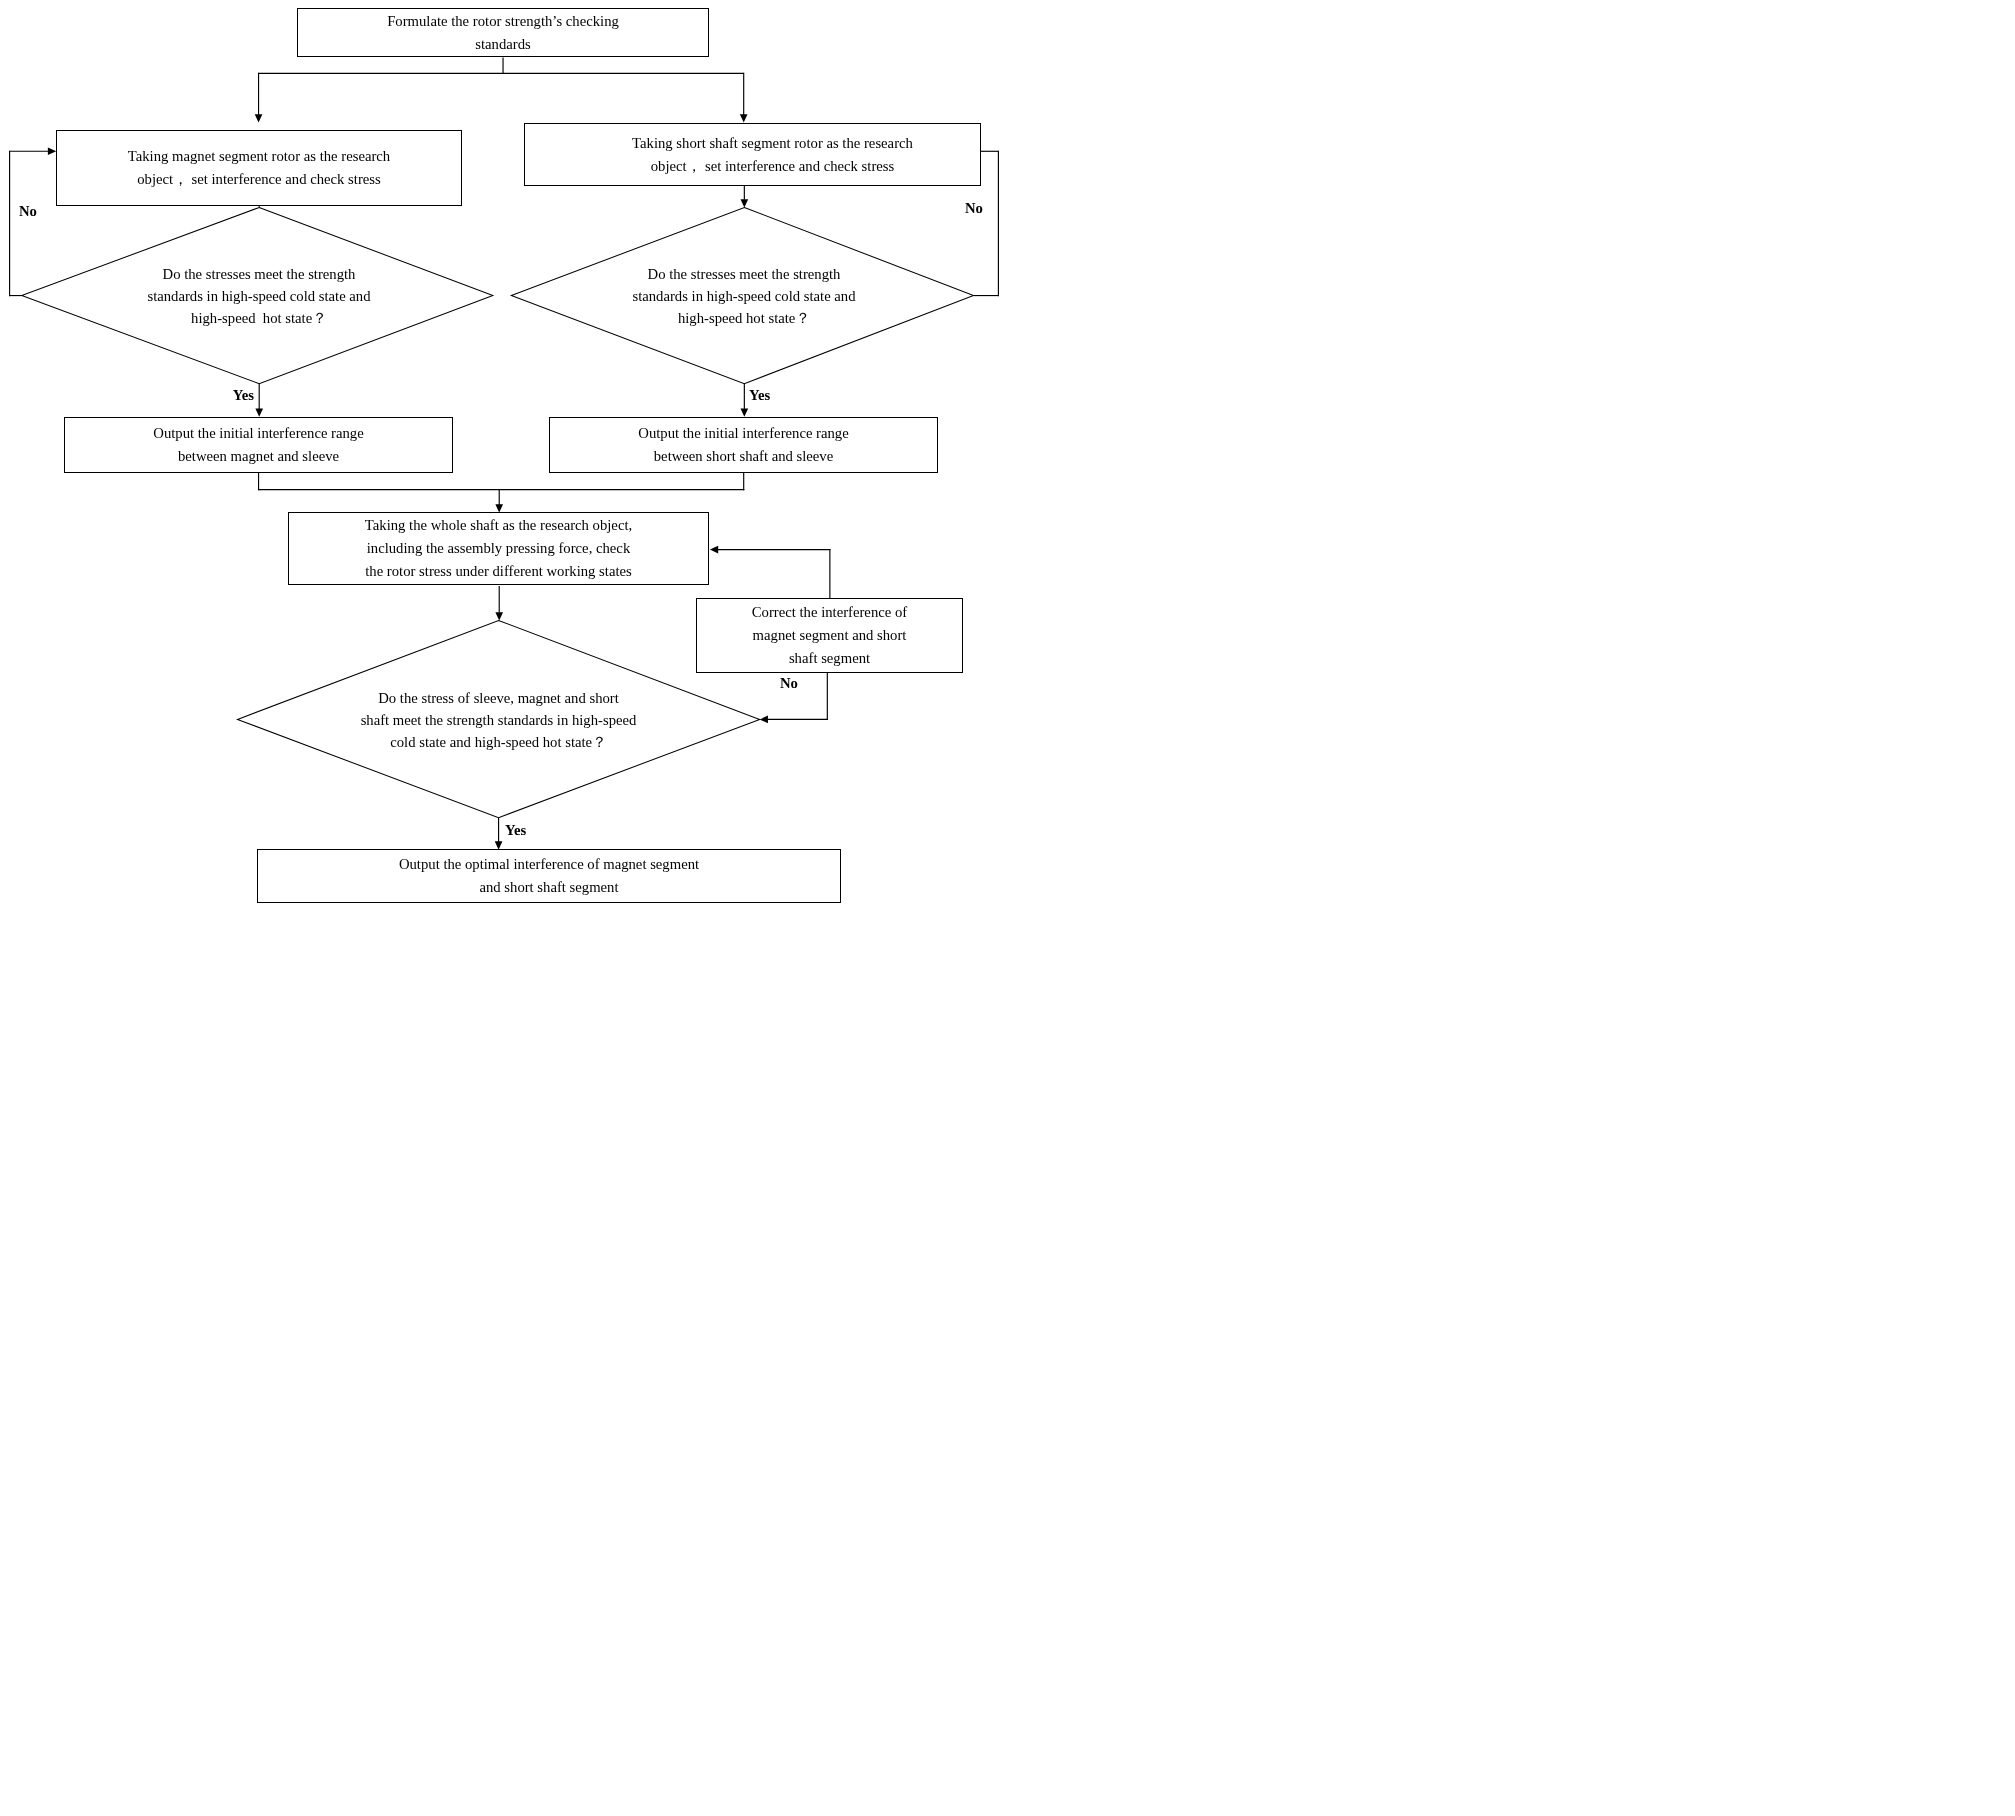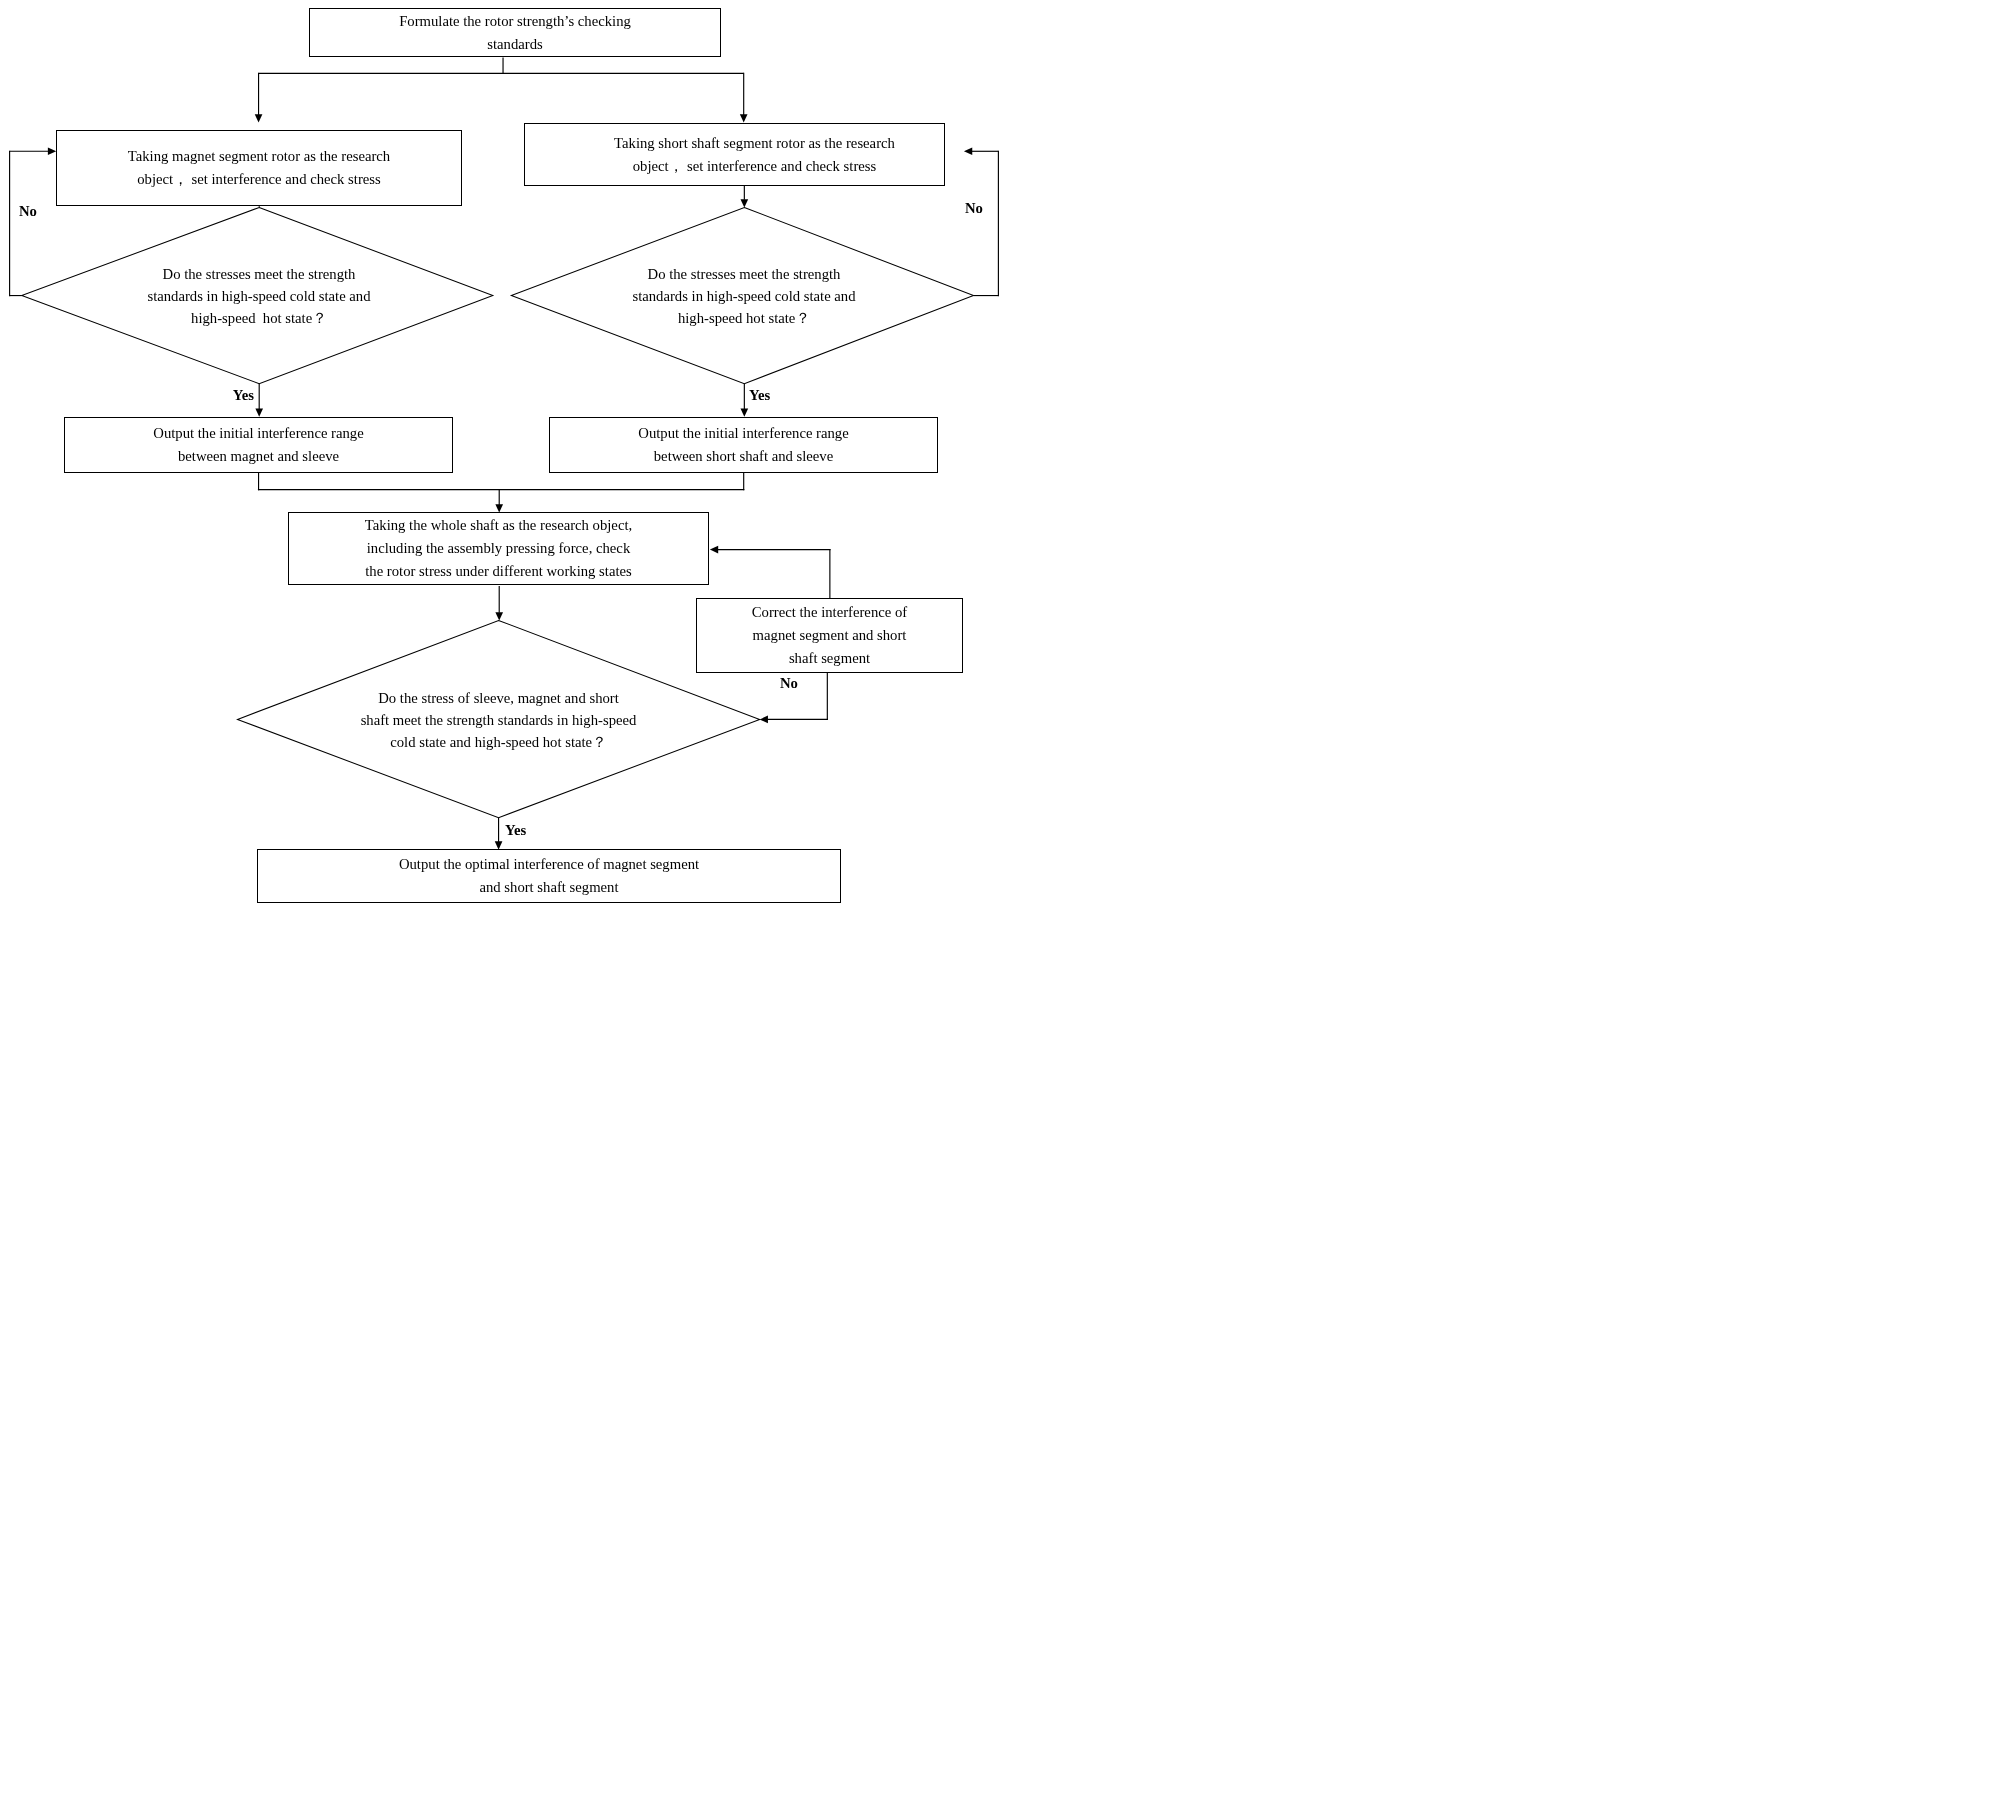--- a/index.html
+++ b/index.html
@@ -48,23 +48,23 @@
   }
   .dtext .tline { line-height: 22px; }
   .edge-label {
     position: absolute;
     font-size: 14.7px;
     line-height: 16.6px;
     white-space: pre;
     font-weight: bold;
   }
   
-  #n-start         { left: 297px; top: 8.3px;   width: 412px; height: 49px;  border-width: 1.9px; margin-left: 12px; }
+  #n-start         { left: 297px; top: 8.3px;   width: 412px; height: 49px;  border-width: 1.9px; }
   #n-magnet-setup  { left: 56px;  top: 130px;  width: 406px; height: 76px;  }
-  #n-shaft-setup   { left: 524px; top: 123px;  width: 421px; height: 63px; padding-left: 40px;  }
+  #n-shaft-setup   { left: 524px; top: 123px;  width: 457px; height: 63px; padding-left: 40px;  }
   #n-magnet-output { left: 64px; top: 417px;  width: 389px; height: 56px;  }
   #n-shaft-output  { left: 549px; top: 417px;  width: 389px; height: 56px;  }
   #n-whole-shaft   { left: 288px; top: 512px;  width: 421px; height: 73px; }
   #n-whole-shaft .tline { line-height: 23px; }
   #n-correct       { left: 696px; top: 598px; width: 267px; height: 75px; }
   #n-final-output  { left: 257px; top: 849px; width: 584px; height: 54px;  border-width: 1.9px; }
   
   #t-magnet-check { left: 74px; top: 263px;  width: 370px; height: 65px; }
   #t-shaft-check  { left: 559px; top: 263px;  width: 370px; height: 65px; }
   #t-final-check  { left: 288px; top: 687px; width: 421px; height: 65px; }

